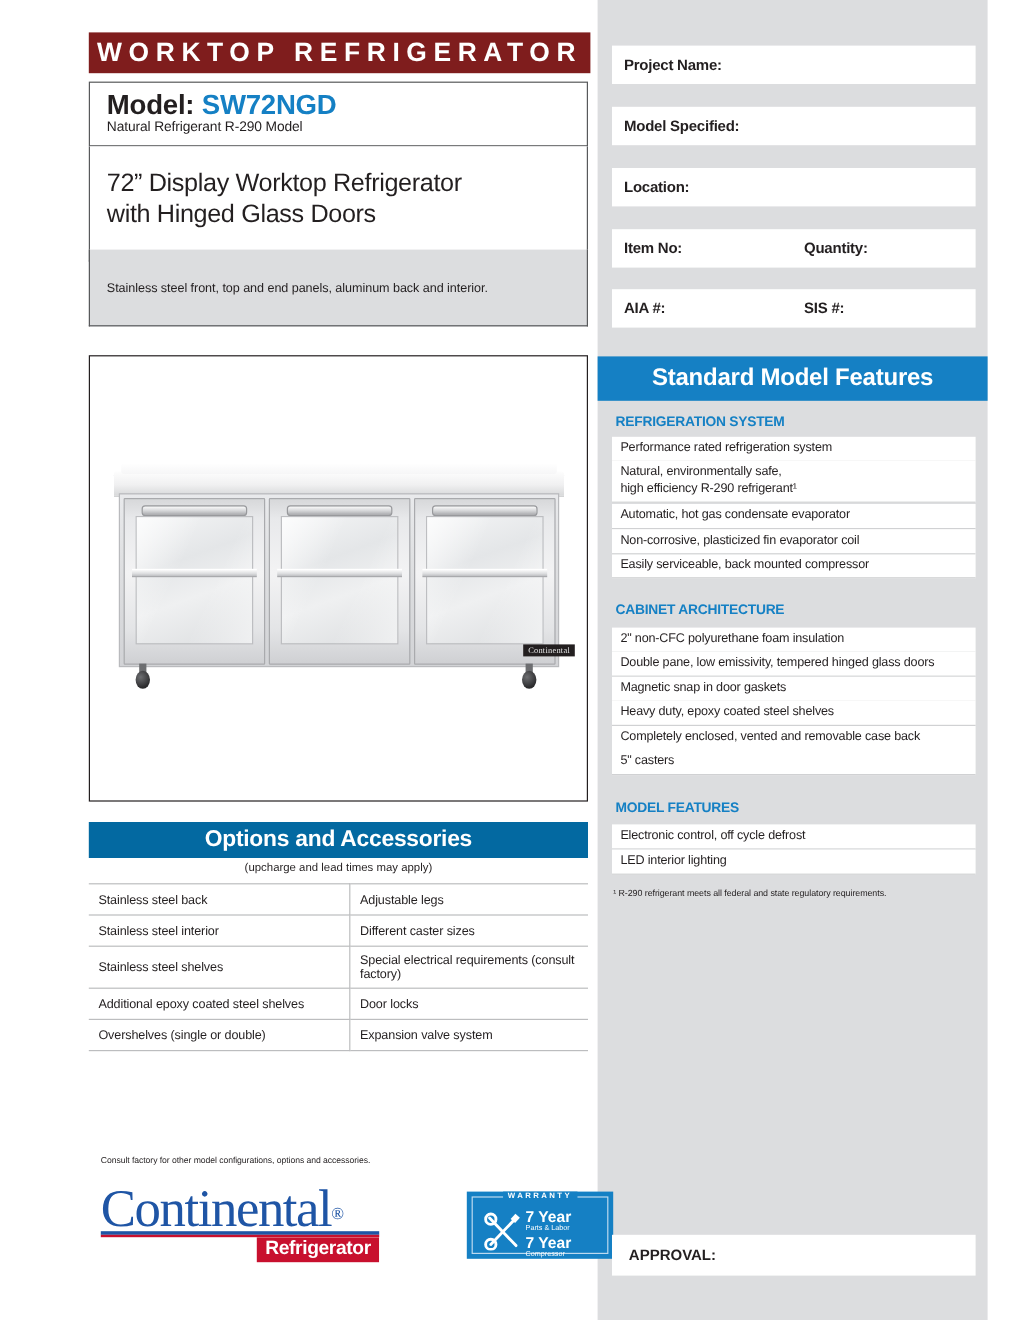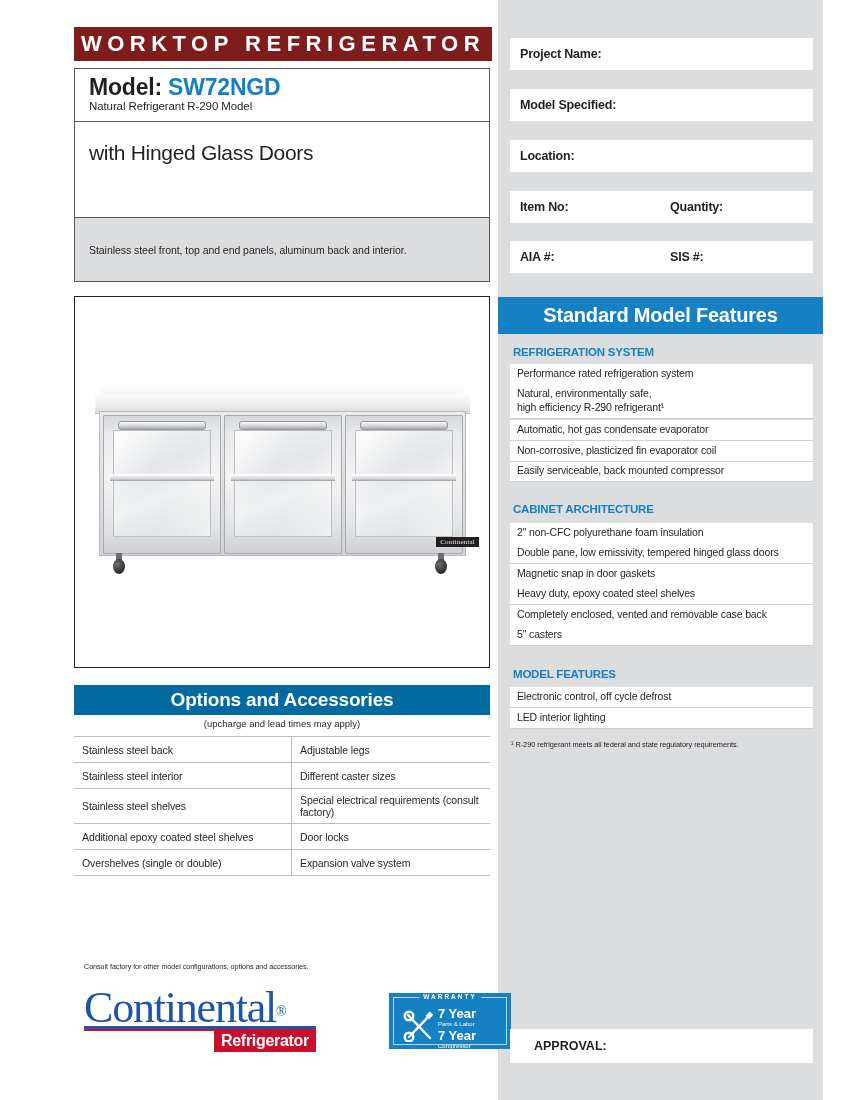--- a/index.html
+++ b/index.html
@@ -37,21 +37,21 @@
   .model-sub{font-size:11.5px;color:#231f20;margin-top:1px;letter-spacing:-.1px;}
 
   .title-box{
     position:absolute;left:74px;top:122px;width:416px;height:96px;
     border:1px solid #58595b;border-top:none;background:#fff;box-sizing:border-box;
     padding:18px 0 0 14px;
   }
   .title-box .t{font-size:21px;color:#231f20;line-height:1.24;letter-spacing:-.3px;}
 
   .desc-box{
-    position:absolute;left:74px;top:218px;width:416px;height:64px;
+    position:absolute;left:74px;top:208px;width:416px;height:64px;
     border:1px solid #58595b;border-top:none;background:#dcdddf;box-sizing:border-box;
     display:flex;align-items:center;padding-left:14px;
   }
   .desc-box .d{font-size:10.5px;color:#231f20;letter-spacing:-.05px;}
 
   
   .photo-box{
     position:absolute;left:74px;top:296px;width:416px;height:372px;
     border:1px solid #231f20;background:#fff;box-sizing:border-box;overflow:hidden;
   }
@@ -212,21 +212,21 @@
     border-bottom:1px solid #d0d1d3;
     font-size:10.5px;color:#231f20;
     padding:3px 6px 3px 7px;letter-spacing:-.15px;line-height:1.32;
   }
   .footnote{
     position:absolute;left:511px;top:740px;width:310px;
     font-size:7.4px;color:#231f20;letter-spacing:-.05px;
   }
   .approval{
     position:absolute;left:510px;top:1029px;width:303px;height:34px;
-    background:#fff;display:flex;align-items:center;padding-left:24px;
+    background:#fff;display:flex;align-items:center;padding-left:14px;
     font-size:12.5px;font-weight:bold;color:#231f20;box-sizing:border-box;
   }
 </style>
 </head>
 <body>
 
 <div class="page">
 
   <div class="right-panel"></div>
 
@@ -234,20 +234,21 @@
 
   <div class="model-box">
     <div class="model-line">
       <span>Model:</span>
       <span class="mnum">SW72NGD</span>
     </div>
     <div class="model-sub">Natural Refrigerant R-290 Model</div>
   </div>
 
   <div class="title-box">
+    <div class="t">72” Display Worktop Refrigerator</div>
     <div class="t">with Hinged Glass Doors</div>
   </div>
 
   <div class="desc-box">
     <div class="d">Stainless steel front, top and end panels, aluminum back and interior.</div>
   </div>
 
   <div class="photo-box">
     <div class="photo-inner">
       <div class="unit-top"></div>

